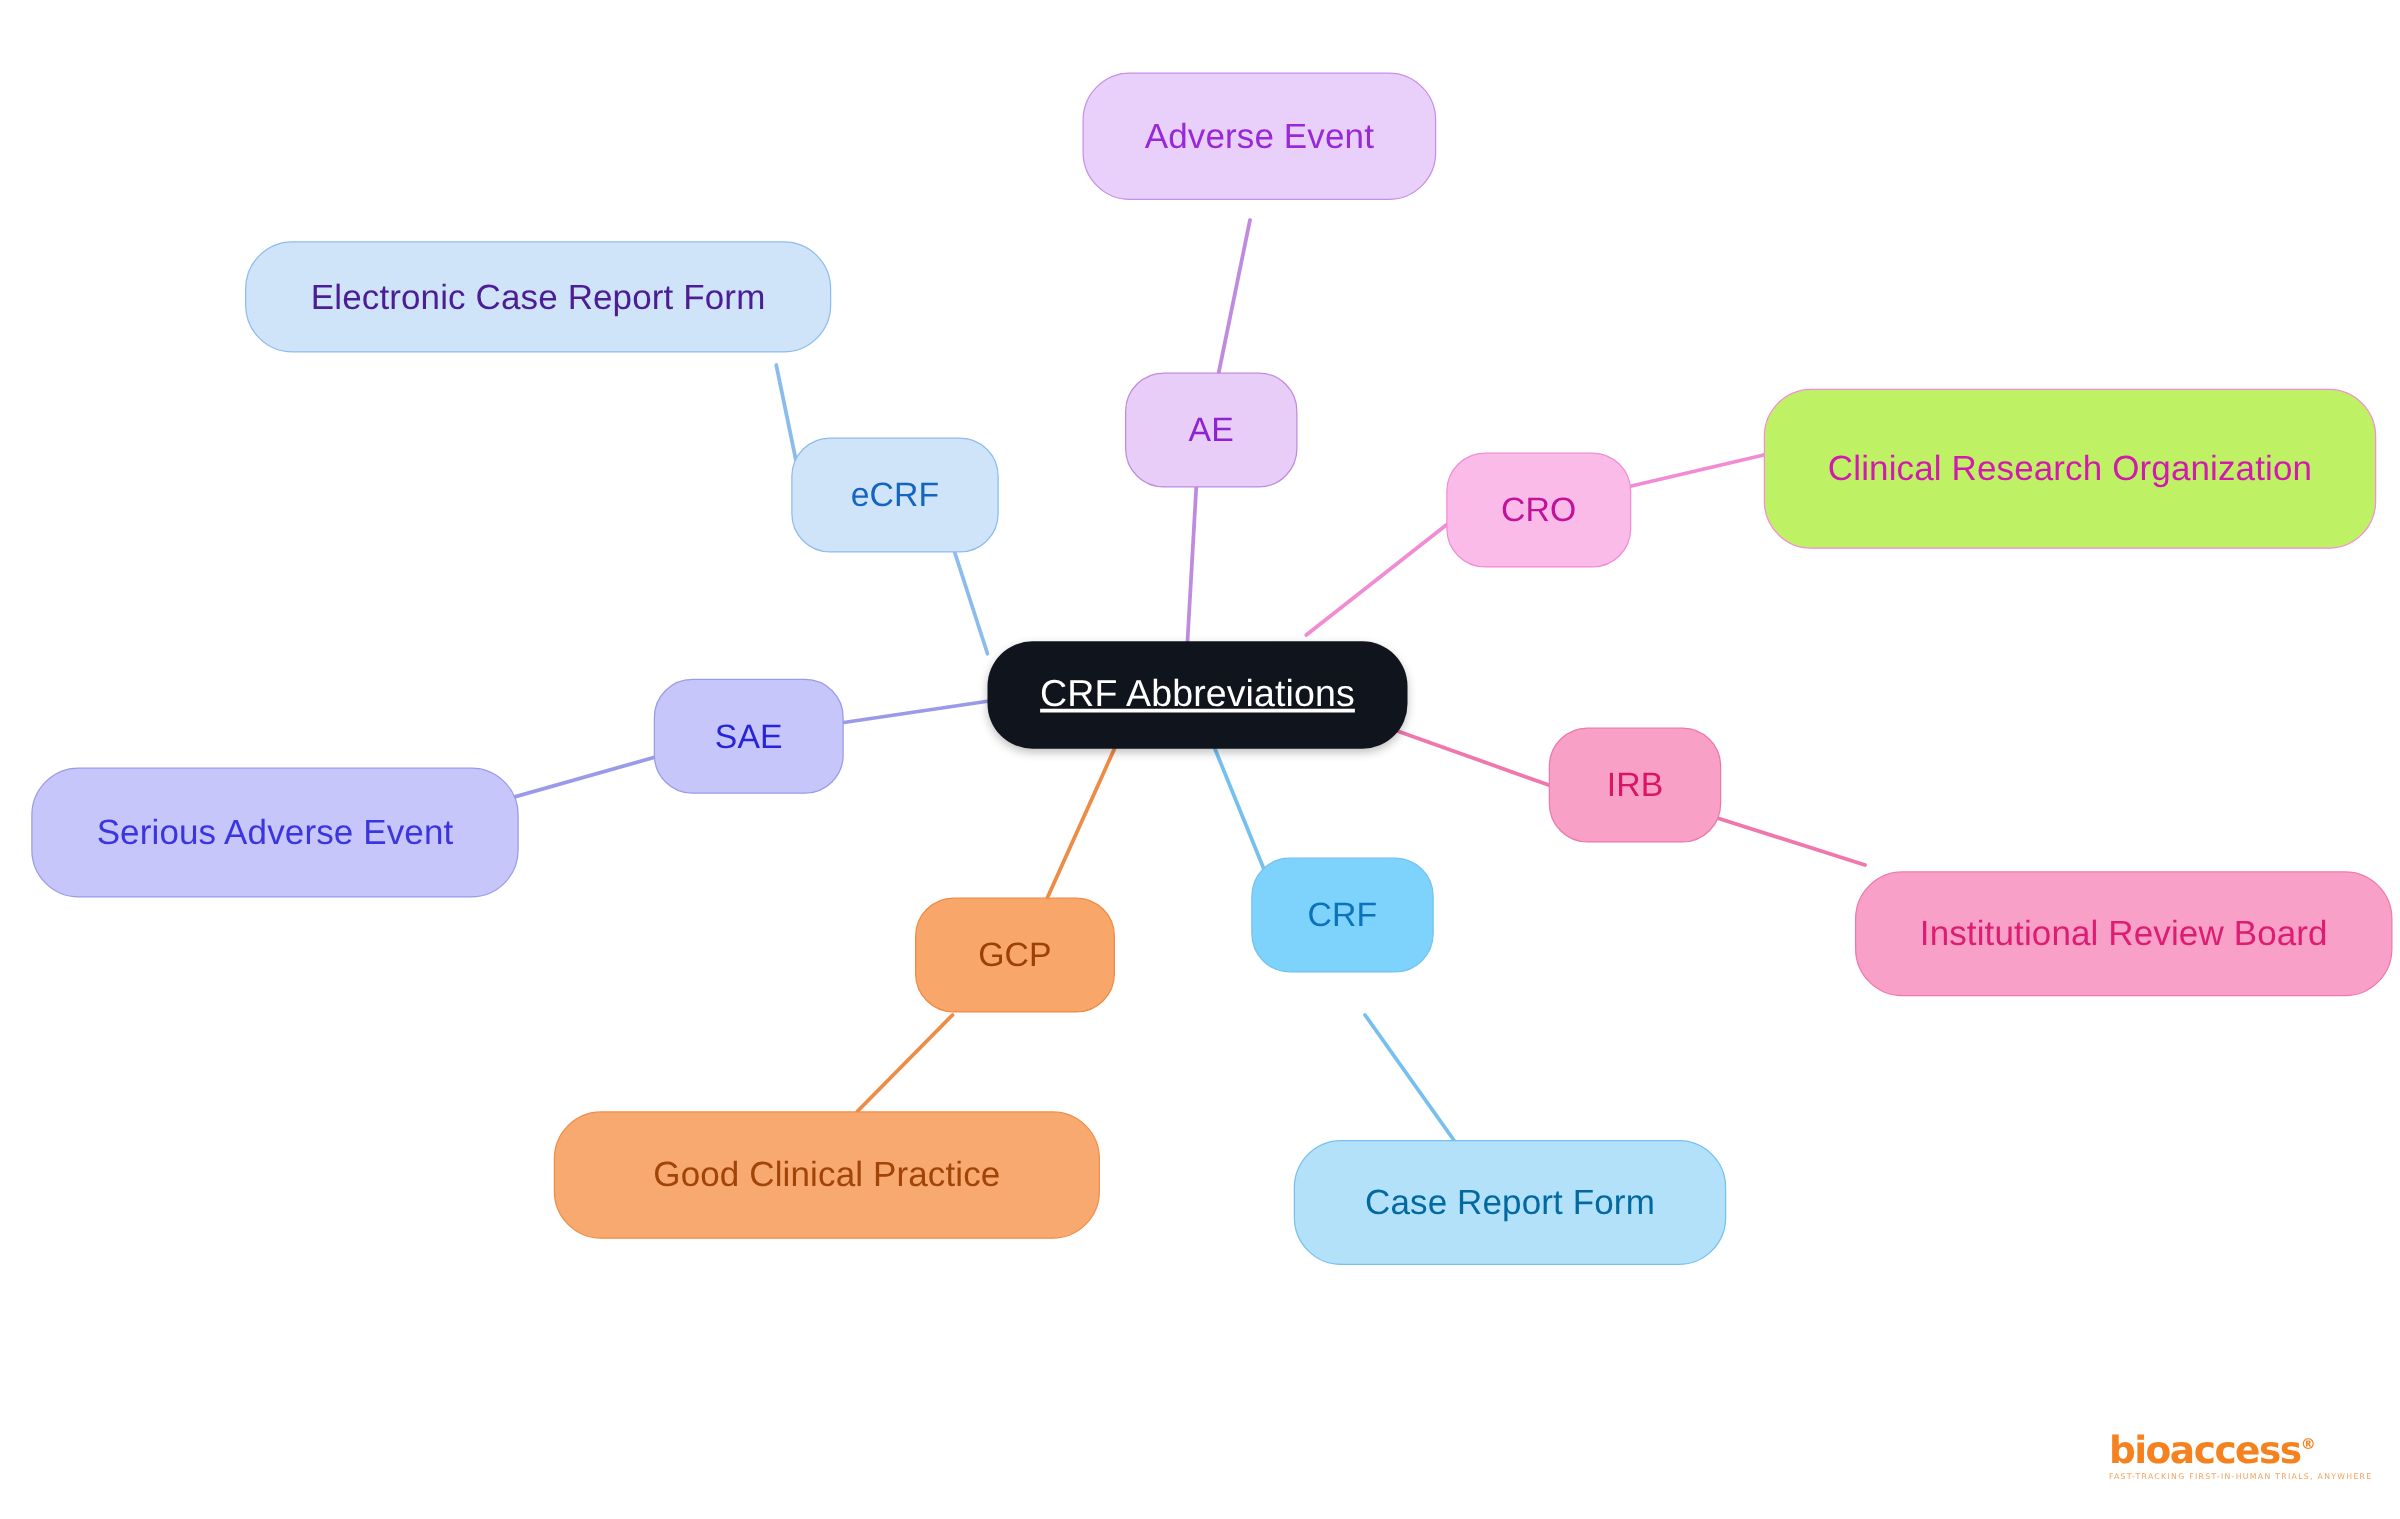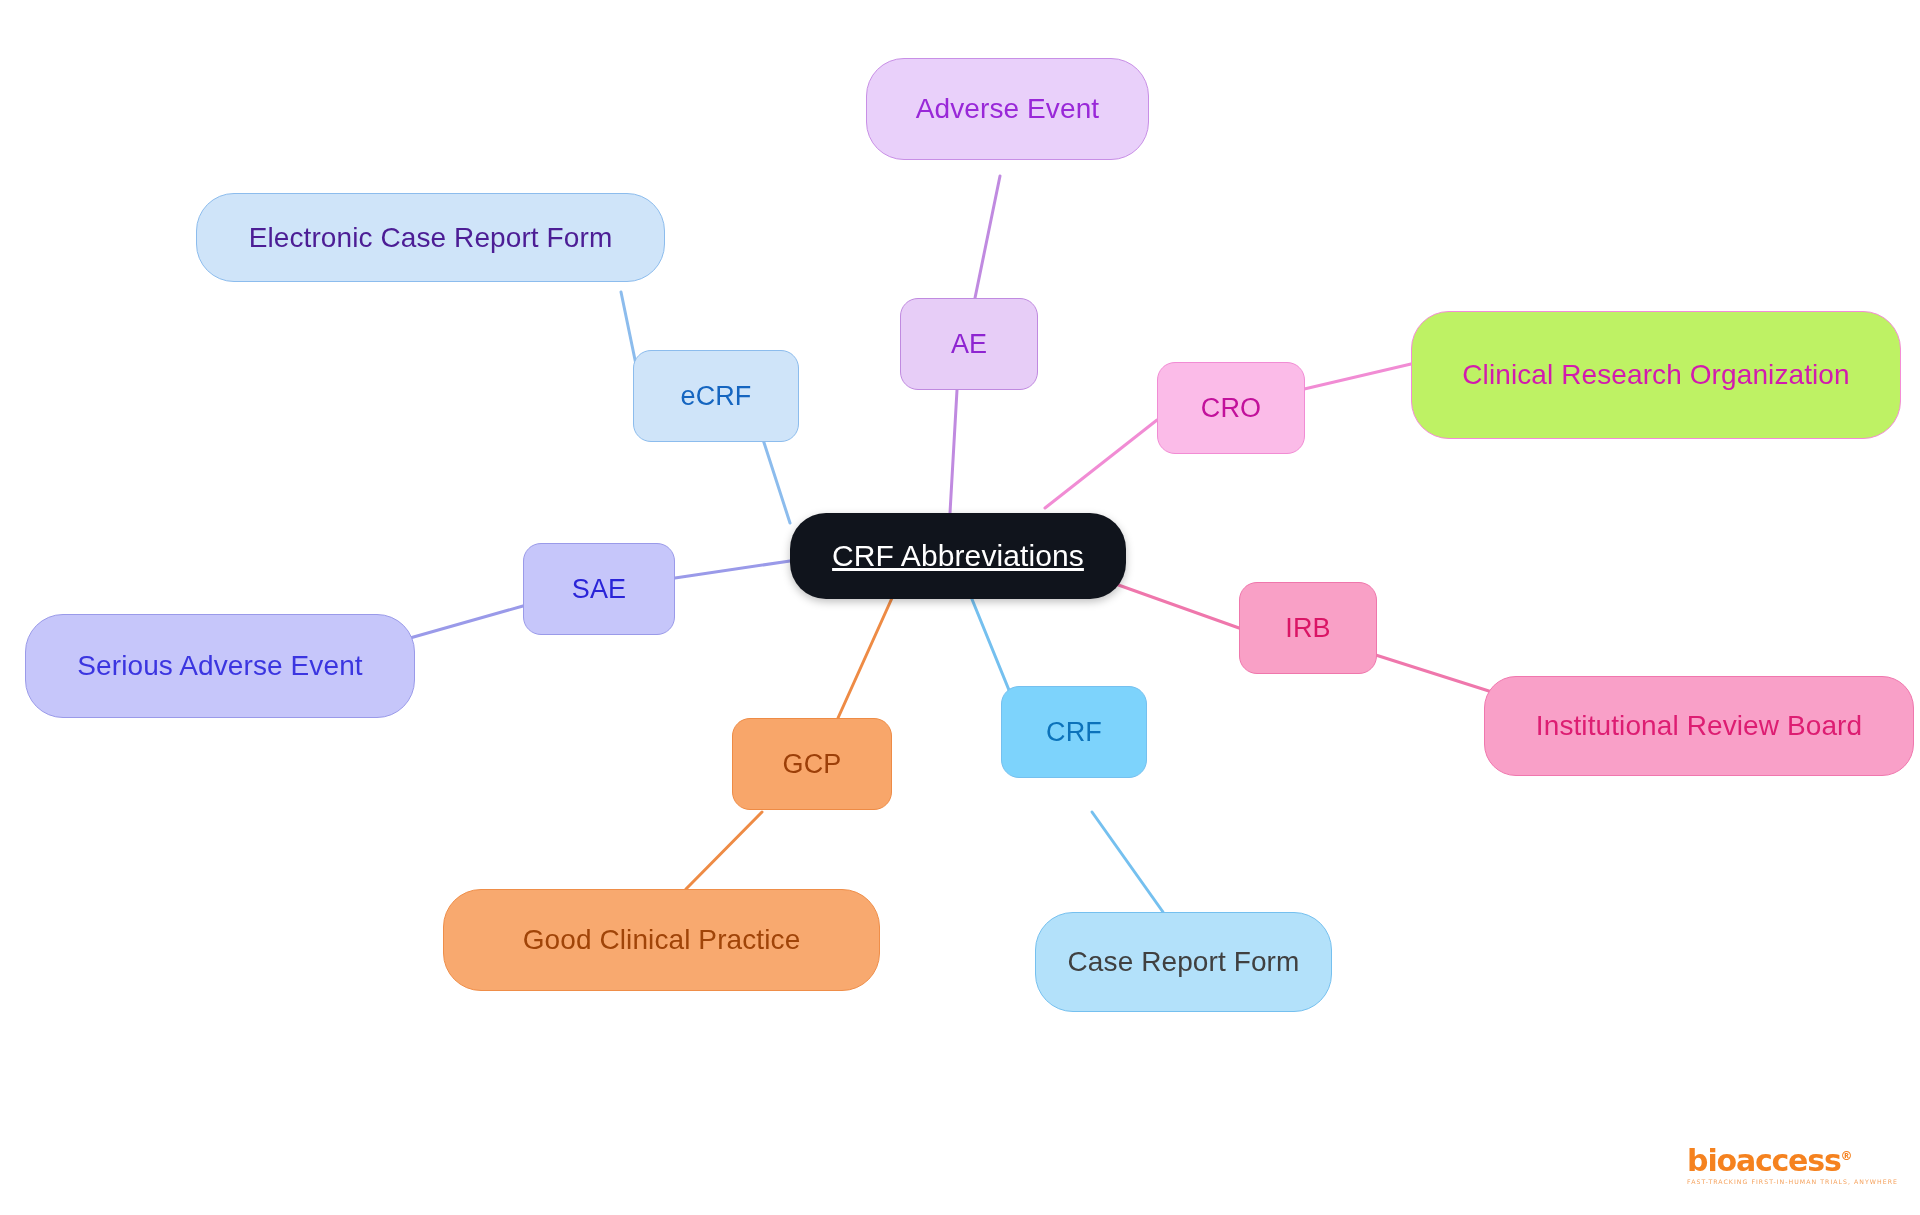--- a/index.html
+++ b/index.html
@@ -41,21 +41,21 @@
   .node.root {
     border-width: 0;
     border-radius: 36px;
     background: #10141c;
     color: #ffffff;
     font-size: 30px;
     box-shadow: 0 3px 8px rgba(0,0,0,0.25);
     text-decoration: underline;
   }
   .node.branch {
-    border-radius: 18px;
+    border-radius: 31px;
     font-size: 27px;
   }
   .node.leaf {
     border-radius: 38px;
     font-size: 28px;
   }
   #logo {
     position: absolute;
     right: 22px;
     bottom: 30px;
@@ -110,23 +110,23 @@
 
   <div id="nodes-layer">
       <div class="node root" style="left: 790px; top: 513px; width: 336px; height: 86px; background: rgb(16, 20, 28); color: rgb(255, 255, 255);">CRF Abbreviations</div>
       <div class="node branch" style="left: 633px; top: 350px; width: 166px; height: 92px; background: rgb(207, 228, 249); border-color: rgb(140, 188, 237); color: rgb(21, 101, 192);">eCRF</div>
       <div class="node leaf" style="left: 196px; top: 193px; width: 469px; height: 89px; background: rgb(207, 228, 249); border-color: rgb(140, 188, 237); color: #4c1d95;">Electronic Case Report Form</div>
       <div class="node branch" style="left: 900px; top: 298px; width: 138px; height: 92px; background: rgb(231, 205, 247); border-color: rgb(192, 138, 224); color: rgb(142, 36, 209);">AE</div>
       <div class="node leaf" style="left: 866px; top: 58px; width: 283px; height: 102px; background: rgb(233, 208, 250); border-color: rgb(200, 143, 230); color: rgb(153, 40, 216);">Adverse Event</div>
       <div class="node branch" style="left: 1157px; top: 362px; width: 148px; height: 92px; background: rgb(251, 187, 232); border-color: rgb(241, 140, 212); color: rgb(194, 17, 155);">CRO</div>
       <div class="node leaf" style="left: 1411px; top: 311px; width: 490px; height: 128px; background: #bef264; border-color: rgb(244, 140, 214); color: rgb(210, 27, 174);">Clinical Research Organization</div>
       <div class="node branch" style="left: 1239px; top: 582px; width: 138px; height: 92px; background: rgb(249, 160, 198); border-color: rgb(239, 119, 172); color: rgb(218, 21, 101);">IRB</div>
-      <div class="node leaf" style="left: 1484px; top: 676px; width: 430px; height: 100px; background: rgb(249, 160, 200); border-color: rgb(240, 119, 174); color: rgb(221, 29, 114); border-radius: 32px;">Institutional Review Board</div>
+      <div class="node leaf" style="left: 1484px; top: 697px; width: 430px; height: 100px; background: rgb(249, 160, 200); border-color: rgb(240, 119, 174); color: rgb(221, 29, 114);">Institutional Review Board</div>
       <div class="node branch" style="left: 1001px; top: 686px; width: 146px; height: 92px; background: #7dd3fc; border-color: rgb(117, 192, 239); color: rgb(12, 114, 186);">CRF</div>
-      <div class="node leaf" style="left: 1035px; top: 912px; width: 297px; height: 100px; background: rgb(179, 225, 250); border-color: rgb(117, 192, 239); color: #404040;">Case Report Form</div>
+      <div class="node leaf" style="left: 1035px; top: 912px; width: 346px; height: 100px; background: rgb(179, 225, 250); border-color: rgb(117, 192, 239); color: #0369a1;">Case Report Form</div>
       <div class="node branch" style="left: 732px; top: 718px; width: 160px; height: 92px; background: rgb(248, 166, 106); border-color: rgb(238, 139, 69); color: rgb(156, 63, 8);">GCP</div>
       <div class="node leaf" style="left: 443px; top: 889px; width: 437px; height: 102px; background: rgb(248, 169, 111); border-color: rgb(239, 142, 73); color: rgb(160, 68, 8);">Good Clinical Practice</div>
       <div class="node branch" style="left: 523px; top: 543px; width: 152px; height: 92px; background: rgb(198, 198, 250); border-color: rgb(154, 154, 233); color: rgb(42, 36, 216);">SAE</div>
       <div class="node leaf" style="left: 25px; top: 614px; width: 390px; height: 104px; background: rgb(198, 198, 250); border-color: rgb(154, 154, 233); color: rgb(59, 53, 224);">Serious Adverse Event</div>
     </div>
 
   <div id="logo">
     <div class="word"><span>bioaccess</span><span class="reg">®</span></div>
     <div class="tagline">FAST-TRACKING FIRST-IN-HUMAN TRIALS, ANYWHERE</div>
   </div>

